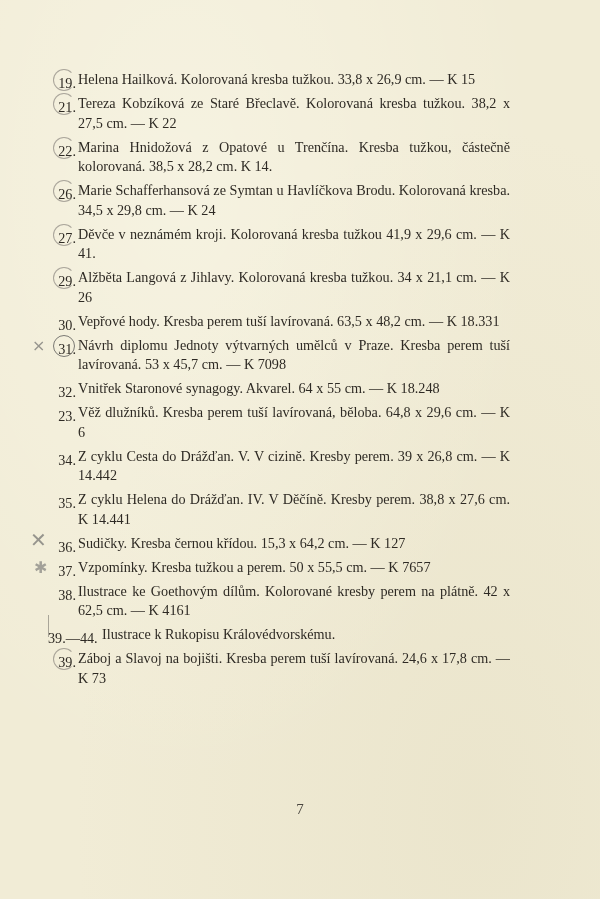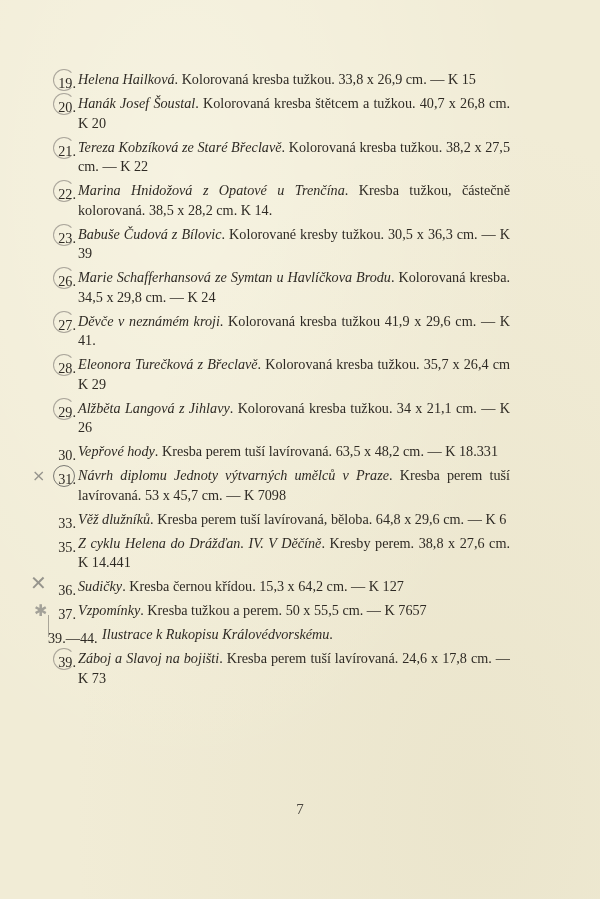--- a/index.html
+++ b/index.html
@@ -31,21 +31,21 @@
     padding-left: 28px;
     margin-bottom: 4.5px;
     text-align: justify;
   }
   .entry .num {
     position: absolute;
     left: 0; top: 4px;
     width: 26px;
     text-align: right;
   }
-  .entry .title { font-style: italic; }
+  .entry .title { }
   .entry.range .num { left: -2px; width: auto; text-align: center; }
   .entry.range { padding-left: 52px; }
   .mark-circle {
     position: absolute;
     left: 3px; top: -1px;
     width: 20px; height: 20px;
     border: 1.3px solid rgba(110,105,100,0.55);
     border-radius: 50%;
     border-right-color: transparent;
     pointer-events: none;
@@ -85,106 +85,103 @@
 
 <div class="page">
   <div class="catalog">
 
     <div class="entry">
       <span class="mark-circle"></span>
       <span class="num">19.</span>
       <span class="title">Helena Hailková</span><span>. Kolorovaná kresba tužkou. 33,8 x 26,9 cm. — K 15</span>
     </div>
 
-    <div class="entry">
-      <span class="mark-circle"></span>
-      <span class="num">20.</span>
-      <span class="title">Hanák Josef Šoustal</span><span>. Kolorovaná kresba štětcem a tužkou. 40,7 x 26,8 cm. K 20</span>
-    </div>
 
     <div class="entry">
       <span class="mark-circle"></span>
       <span class="num">21.</span>
       <span class="title">Tereza Kobzíková ze Staré Břeclavě</span><span>. Kolorovaná kresba tužkou. 38,2 x 27,5 cm. — K 22</span>
     </div>
 
     <div class="entry">
       <span class="mark-circle"></span>
       <span class="num">22.</span>
       <span class="title">Marina Hnidožová z Opatové u Trenčína</span><span>. Kresba tužkou, částečně kolorovaná. 38,5 x 28,2 cm. K 14.</span>
     </div>
 
-    <div class="entry">
-      <span class="mark-circle"></span>
-      <span class="num">23.</span>
-      <span class="title">Babuše Čudová z Bílovic</span><span>. Kolorované kresby tužkou. 30,5 x 36,3 cm. — K 39</span>
-    </div>
 
 
 
     <div class="entry">
       <span class="mark-circle"></span>
       <span class="num">26.</span>
       <span class="title">Marie Schafferhansová ze Symtan u Havlíčkova Brodu</span><span>. Kolorovaná kresba. 34,5 x 29,8 cm. — K 24</span>
     </div>
 
     <div class="entry">
       <span class="mark-circle"></span>
       <span class="num">27.</span>
       <span class="title">Děvče v neznámém kroji</span><span>. Kolorovaná kresba tužkou 41,9 x 29,6 cm. — K 41.</span>
     </div>
 
-    <div class="entry">
-      <span class="mark-circle"></span>
-      <span class="num">28.</span>
-      <span class="title">Eleonora Turečková z Břeclavě</span><span>. Kolorovaná kresba tužkou. 35,7 x 26,4 cm K 29</span>
-    </div>
 
     <div class="entry">
       <span class="mark-circle"></span>
       <span class="num">29.</span>
       <span class="title">Alžběta Langová z Jihlavy</span><span>. Kolorovaná kresba tužkou. 34 x 21,1 cm. — K 26</span>
     </div>
 
     <div class="entry">
       <span class="num">30.</span>
       <span class="title">Vepřové hody</span><span>. Kresba perem tuší lavírovaná. 63,5 x 48,2 cm. — K 18.331</span>
     </div>
 
     <div class="entry">
       <span class="mark-x">×</span>
       <span class="mark-circle dark"></span>
       <span class="num">31.</span>
       <span class="title">Návrh diplomu Jednoty výtvarných umělců v Praze</span><span>. Kresba perem tuší lavírovaná. 53 x 45,7 cm. — K 7098</span>
     </div>
 
+    <div class="entry">
+      <span class="num">32.</span>
+      <span class="title">Vnitřek Staronové synagogy</span><span>. Akvarel. 64 x 55 cm. — K 18.248</span>
+    </div>
 
     <div class="entry">
-      <span class="num">33.</span>
+      <span class="num">23.</span>
       <span class="title">Věž dlužníků</span><span>. Kresba perem tuší lavírovaná, běloba. 64,8 x 29,6 cm. — K 6</span>
     </div>
 
+    <div class="entry">
+      <span class="num">34.</span>
+      <span class="title">Z cyklu Cesta do Drážďan. V. V cizině</span><span>. Kresby perem. 39 x 26,8 cm. — K 14.442</span>
+    </div>
 
     <div class="entry">
       <span class="num">35.</span>
       <span class="title">Z cyklu Helena do Drážďan. IV. V Děčíně</span><span>. Kresby perem. 38,8 x 27,6 cm. K 14.441</span>
     </div>
 
     <div class="entry">
       <span class="mark-x big">✕</span>
       <span class="num">36.</span>
       <span class="title">Sudičky</span><span>. Kresba černou křídou. 15,3 x 64,2 cm. — K 127</span>
     </div>
 
     <div class="entry">
       <span class="mark-x star">✱</span>
       <span class="num">37.</span>
       <span class="title">Vzpomínky</span><span>. Kresba tužkou a perem. 50 x 55,5 cm. — K 7657</span>
     </div>
 
+    <div class="entry">
+      <span class="num">38.</span>
+      <span class="title">Ilustrace ke Goethovým dílům</span><span>. Kolorované kresby perem na plátně. 42 x 62,5 cm. — K 4161</span>
+    </div>
 
     <div class="entry range">
       <span class="mark-hook"></span>
       <span class="num">39.—44.</span>
       <span class="title">Ilustrace k Rukopisu Královédvorskému</span><span>.</span>
     </div>
 
     <div class="entry">
       <span class="mark-circle"></span>
       <span class="num">39.</span>

